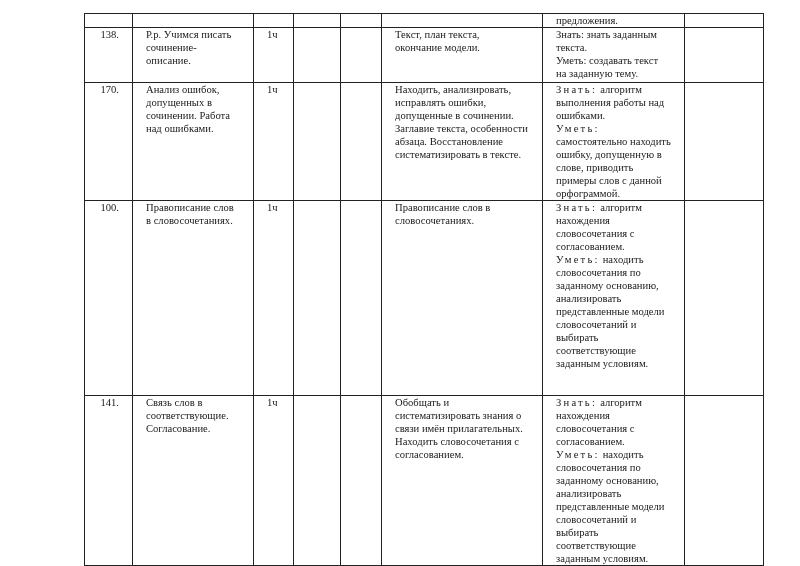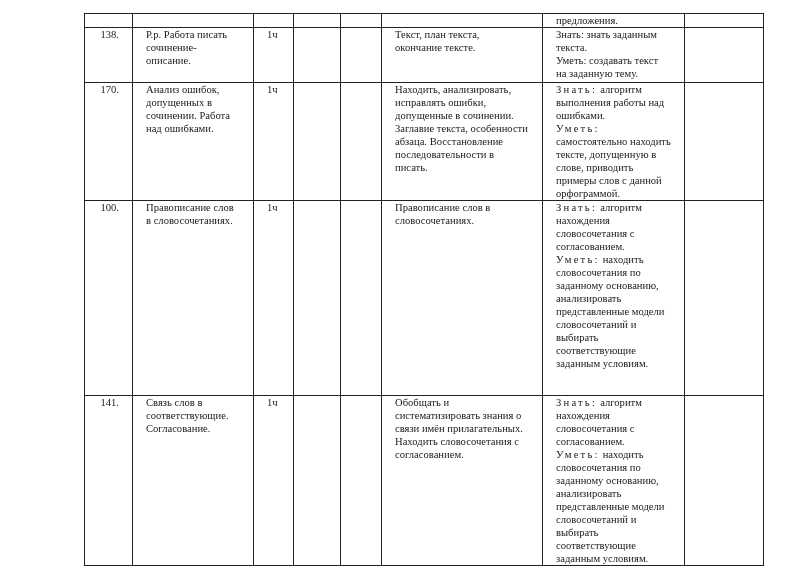--- a/index.html
+++ b/index.html
@@ -40,42 +40,42 @@
     <td></td>
     <td></td>
     <td></td>
     <td></td>
     <td>предложения.</td>
     <td></td>
   </tr>
 
   <tr style="height:55px">
     <td class="num">138.</td>
-    <td>Р.р. Работа писать сочинение-описание.</td>
+    <td>Р.р. Учимся писать сочинение-описание.</td>
     <td>1ч</td>
     <td></td>
     <td></td>
-    <td>Текст, план текста, окончание тексте.</td>
+    <td>Текст, план текста, окончание модели.</td>
     <td>
       <span class="line"><span>Знать</span>:&nbsp;<span>знать заданным текста.</span></span>
       <span class="line"><span>Уметь</span>:&nbsp;<span>создавать текст на заданную тему.</span></span>
     </td>
     <td></td>
   </tr>
 
   <tr style="height:81px">
     <td class="num">170.</td>
     <td>Анализ ошибок, допущенных в сочинении. Работа над ошибками.</td>
     <td>1ч</td>
     <td></td>
     <td></td>
-    <td>Находить, анализировать, исправлять ошибки, допущенные в сочинении. Заглавие текста, особенности абзаца. Восстановление последовательности в писать.</td>
+    <td>Находить, анализировать, исправлять ошибки, допущенные в сочинении. Заглавие текста, особенности абзаца. Восстановление систематизировать в тексте.</td>
     <td>
       <span class="line"><span class="sp">Знать</span>:&nbsp; <span>алгоритм выполнения работы над ошибками.</span></span>
-      <span class="line"><span class="sp">Уметь</span>:&nbsp; <span>самостоятельно находить тексте, допущенную в слове, приводить примеры слов с данной орфограммой.</span></span>
+      <span class="line"><span class="sp">Уметь</span>:&nbsp; <span>самостоятельно находить ошибку, допущенную в слове, приводить примеры слов с данной орфограммой.</span></span>
     </td>
     <td></td>
   </tr>
 
   <tr style="height:195px">
     <td class="num">100.</td>
     <td>Правописание слов в словосочетаниях.</td>
     <td>1ч</td>
     <td></td>
     <td></td>

